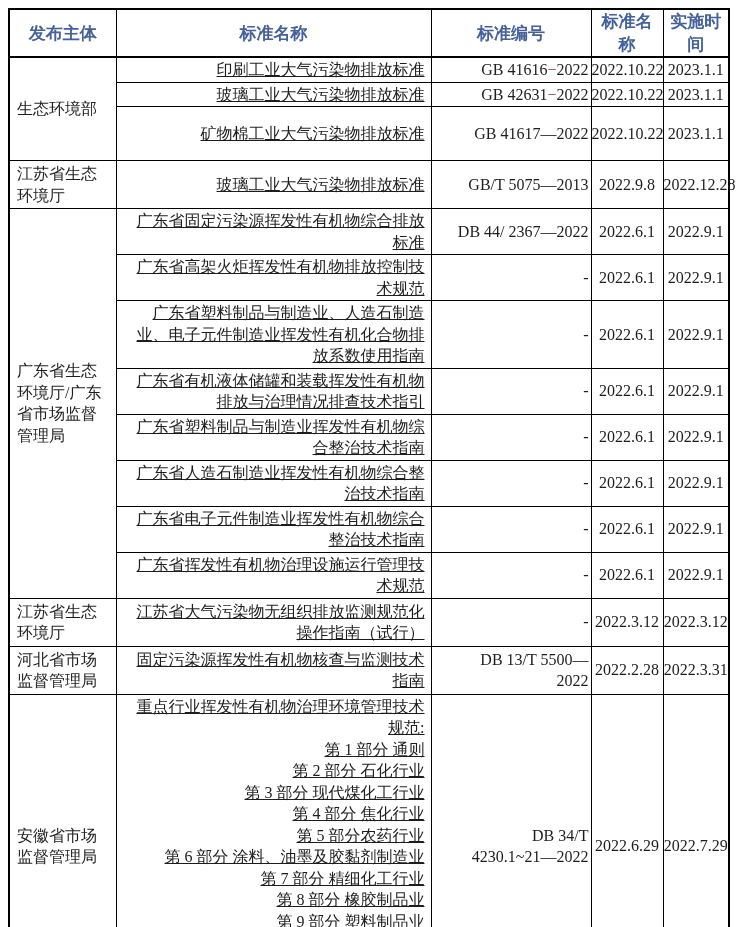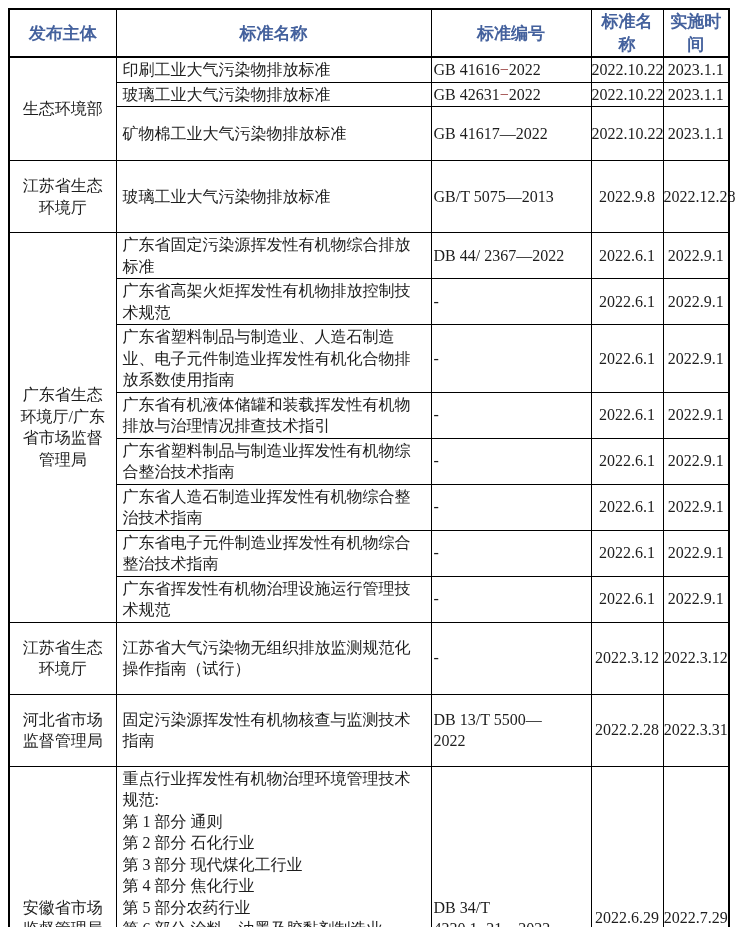--- a/index.html
+++ b/index.html
@@ -39,30 +39,31 @@
     vertical-align:middle;
     border-bottom:2px solid var(--border);
   }
   tbody td{
     font-size:16px;
     line-height:21.5px;
     vertical-align:middle;
     padding:1px 2px;
   }
   td.publisher{
-    text-align:center;
-    padding:14px 7px;
+    text-align:left;
+    padding:2px 7px;
   }
   td.name{
-    text-align:left;
+    text-align:right;
     padding:1px 6px;
     white-space:pre-line;
+    text-decoration:underline;
   }
   td.code{
-    text-align:left;
+    text-align:right;
     white-space:pre-line;
     padding:1px 2px;
   }
   td.date{
     text-align:center;
     white-space:nowrap;
     padding:0;
     font-size:16px;
   }
   

